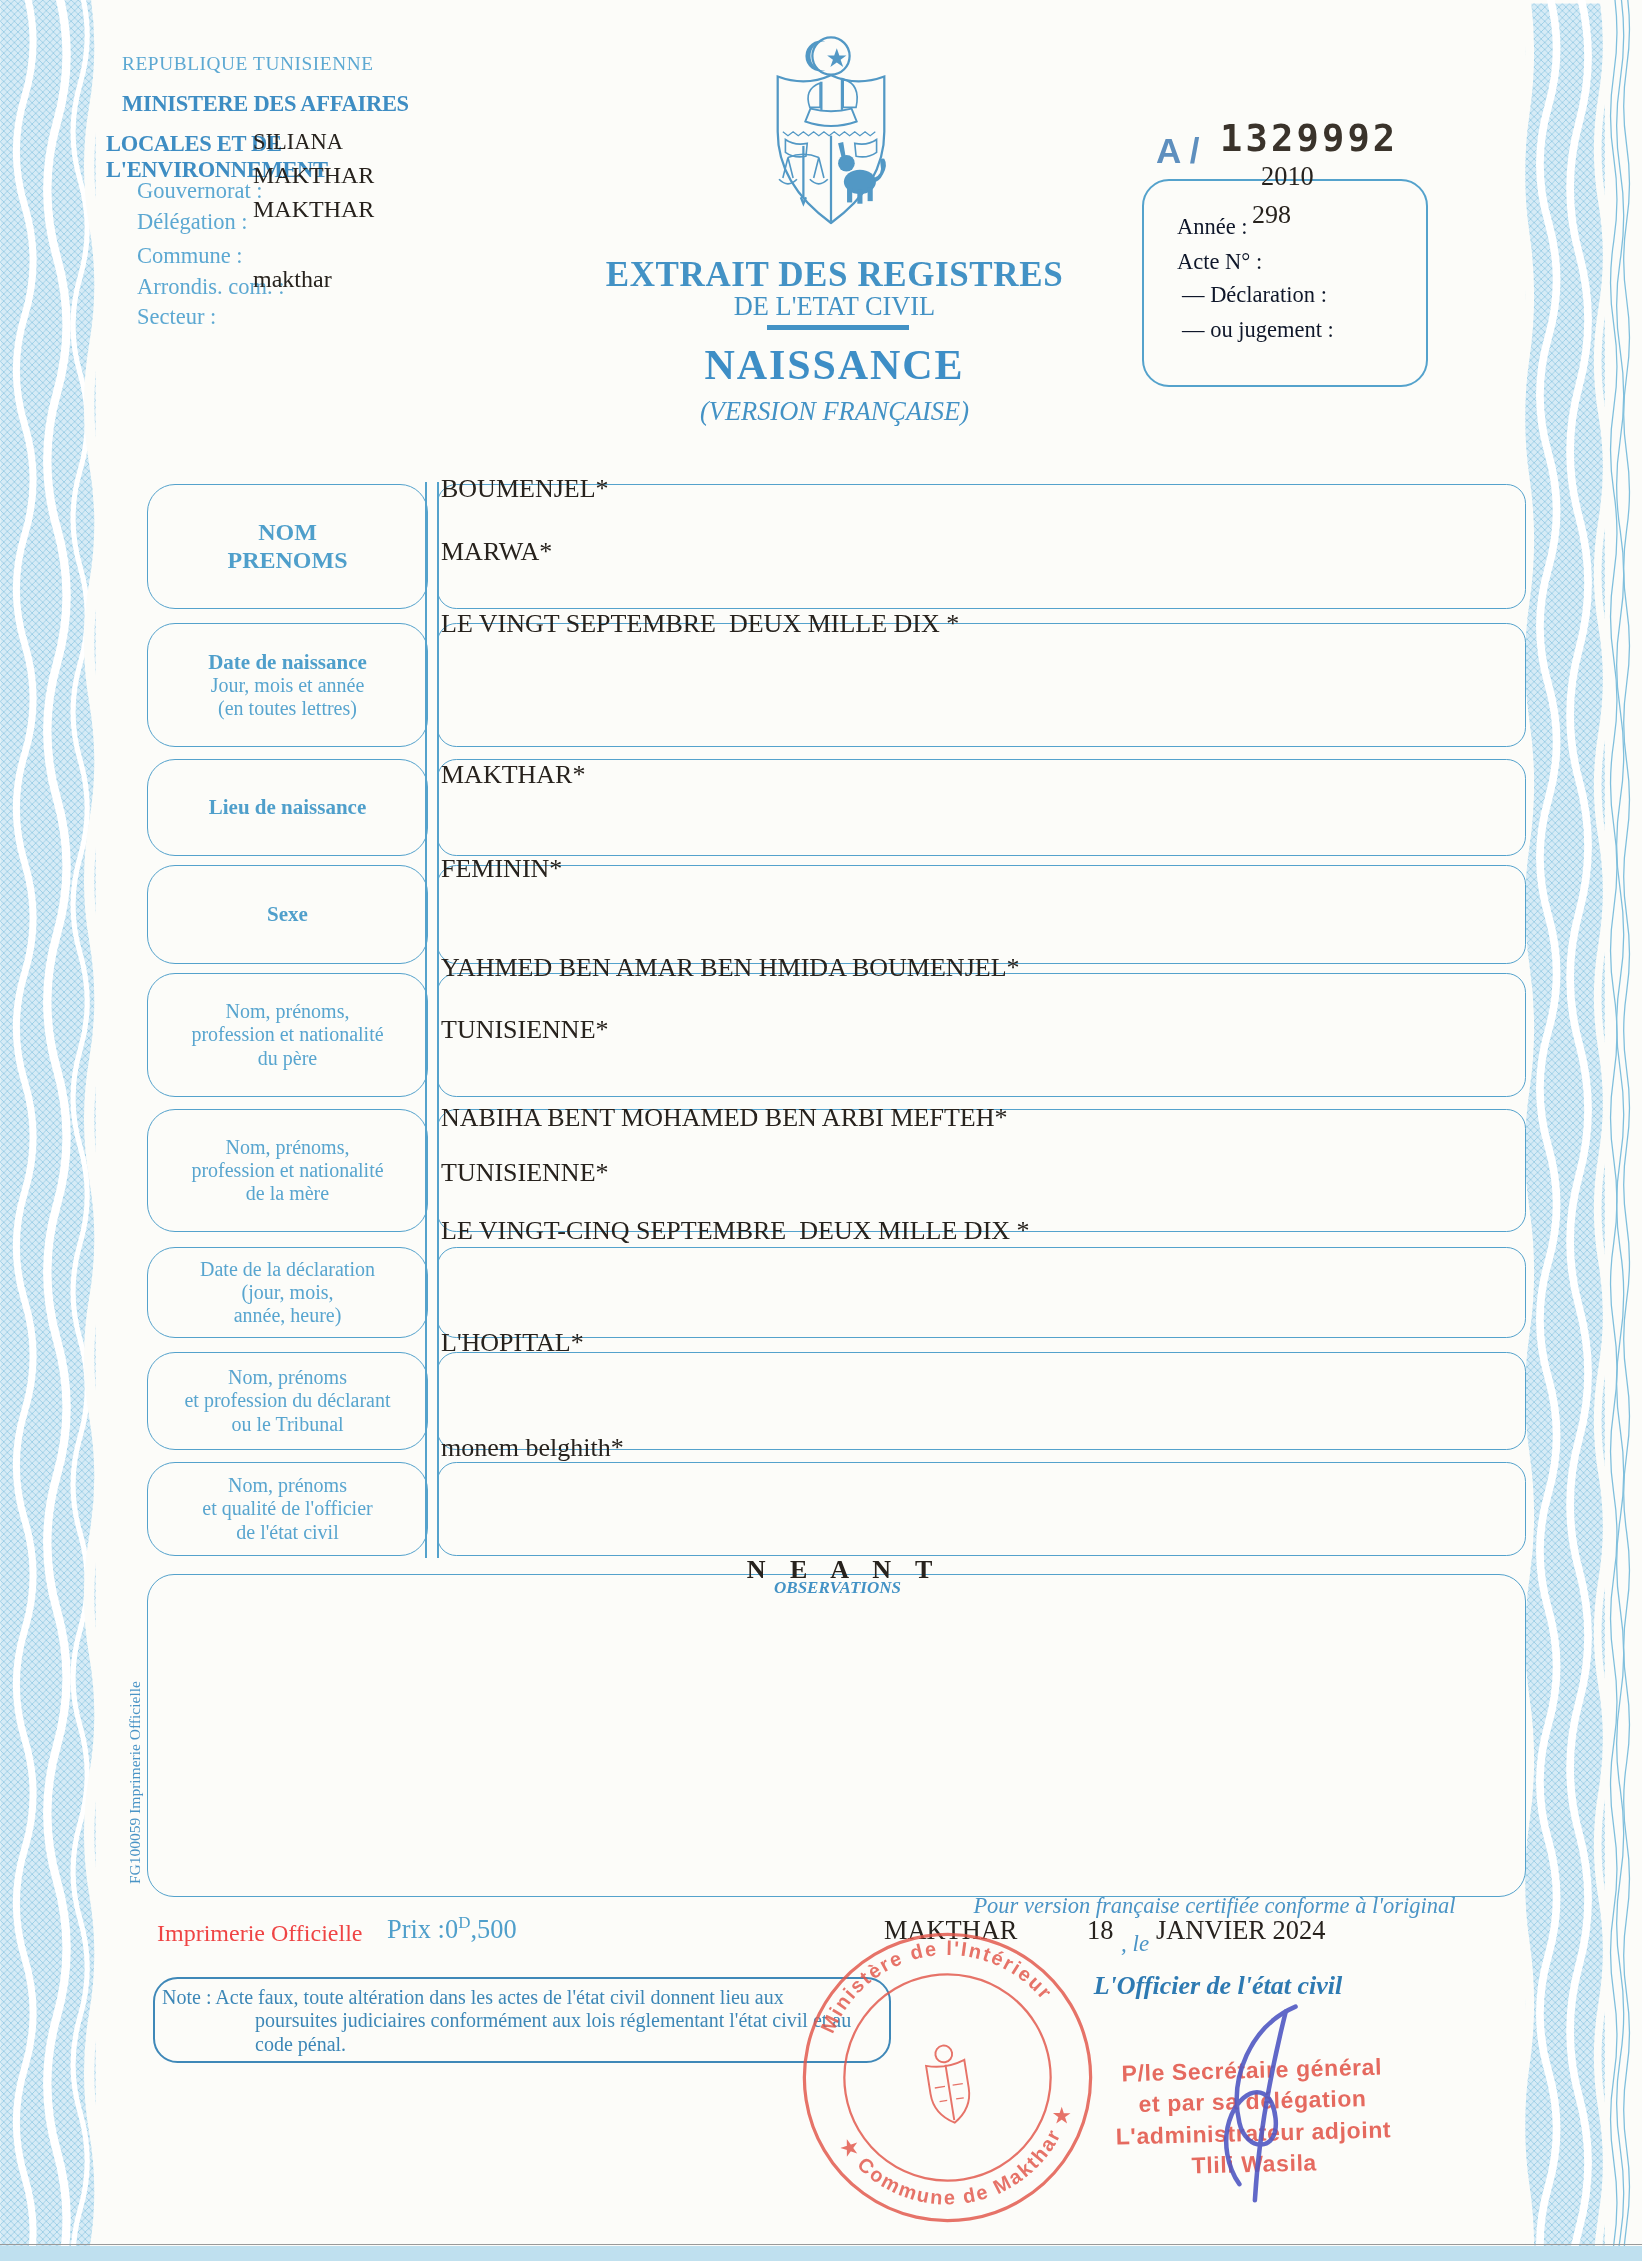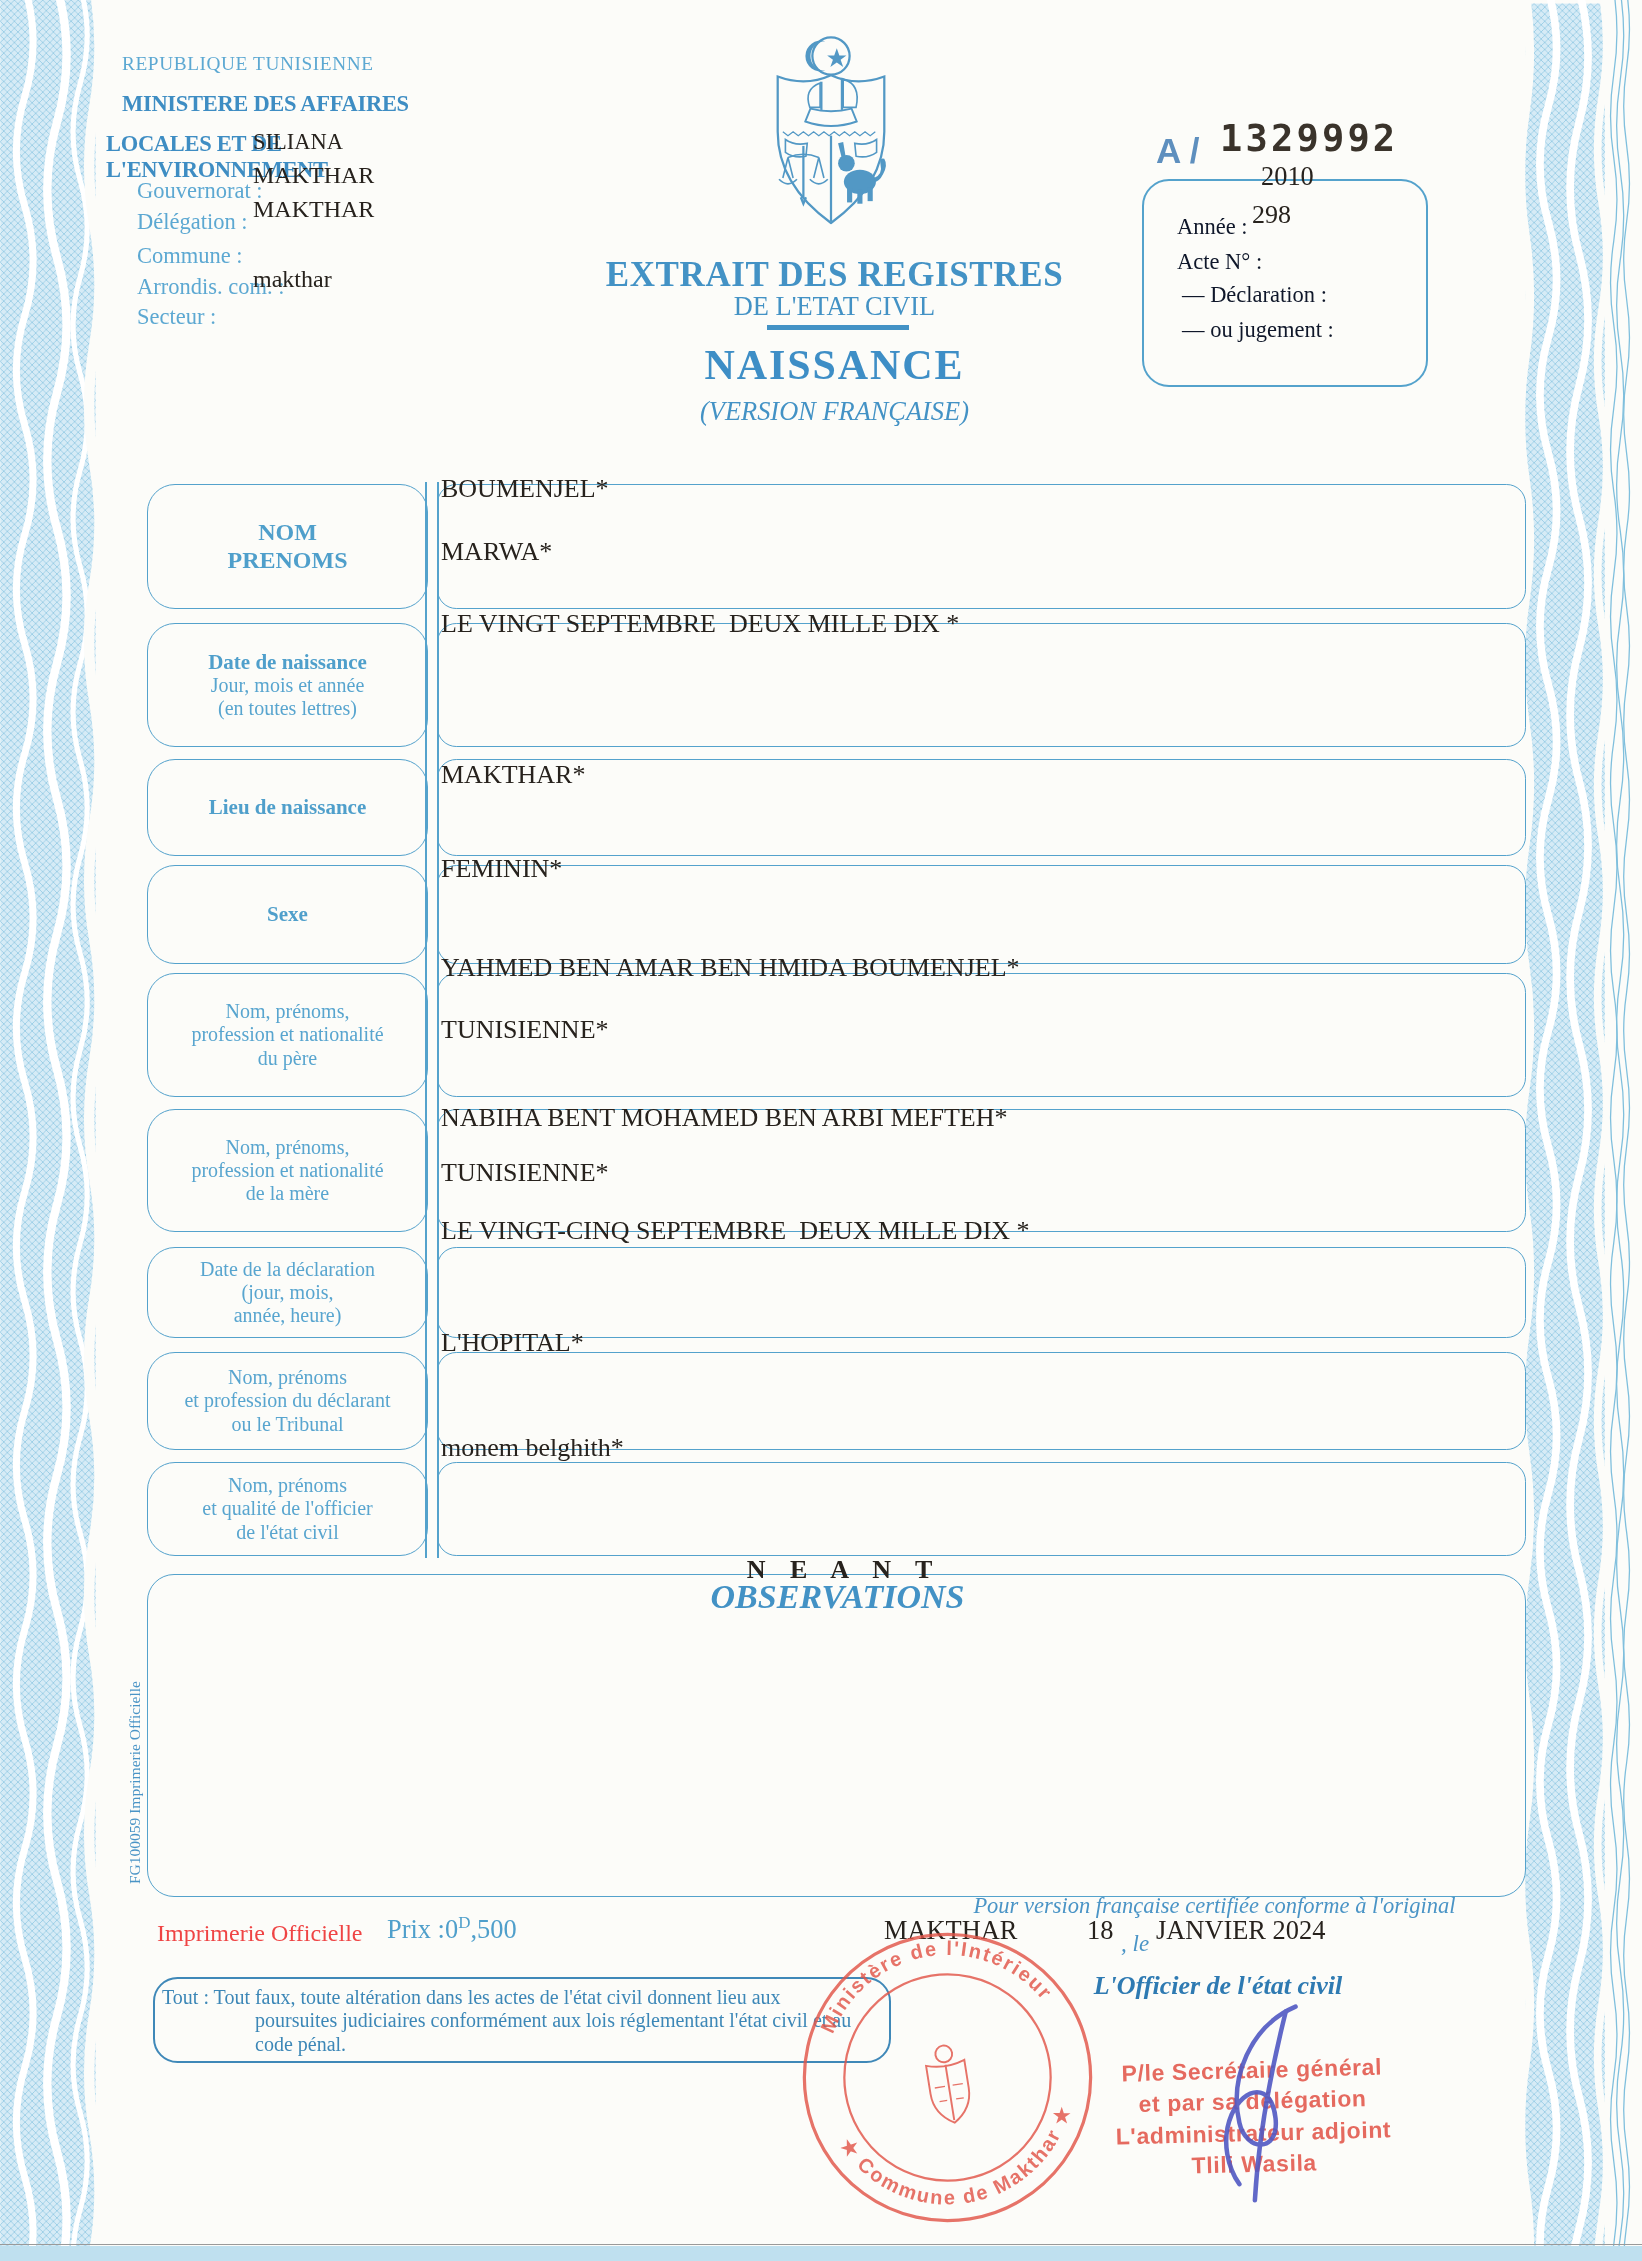--- a/index.html
+++ b/index.html
@@ -51,21 +51,21 @@
   .vline{width:1.9px;background:#54a2cc;top:482px;height:1076px;z-index:2;}
   .tv{left:441px;font-size:26px;z-index:3;}
   .r0{top:484px;height:123px;} .r1{top:623px;height:122px;} .r2{top:759px;height:95px;}
   .r3{top:865px;height:97px;} .r4{top:973px;height:122px;} .r5{top:1109px;height:121px;}
   .r6{top:1247px;height:89px;} .r7{top:1352px;height:96px;} .r8{top:1462px;height:92px;}
   #obs-box{left:147px;top:1574px;width:1377px;height:321px;border:1.9px solid #54a2cc;
            border-radius:27px;z-index:1;}
   .neant{left:683px;top:1555px;width:322px;text-align:center;font-weight:bold;
          letter-spacing:9px;font-size:26px;}
   .obs-t{left:670px;top:1578px;width:335px;text-align:center;font-weight:bold;
-         font-style:italic;font-size:34px;color:#4392c5;z-index:2;}
+         font-style:italic;font-size:17px;color:#4392c5;z-index:2;}
 
   
   .side-vert{left:126px;top:1884px;transform:rotate(-90deg);transform-origin:0 0;
              white-space:nowrap;color:#4a94c6;font-size:15.5px;z-index:2;}
   .impr{left:157px;top:1920px;font-size:24px;color:#ef4444;}
   .prix{left:387px;top:1913px;font-size:26.4px;color:#4f9fcb;}
   .certify{left:889px;top:1893px;width:651px;text-align:center;font-style:italic;
            font-size:22.5px;color:#4a94c6;}
   .place{left:884px;top:1915px;} .day{left:1087px;top:1915px;}
   .le{left:1121px;top:1931px;font-style:italic;color:#4a94c6;font-size:23px;}
@@ -253,21 +253,21 @@
   <div class="abs side-vert">FG100059  Imprimerie Officielle</div>
   <div class="abs impr">Imprimerie Officielle</div>
   <div class="abs prix"><span>Prix :0</span><sup style="font-size:17px">D</sup><span>,500</span></div>
   <div class="abs certify">Pour version française certifiée conforme à l'original</div>
   <div class="abs typed place" style="font-size:26.4px">MAKTHAR</div>
   <div class="abs typed day" style="font-size:26.4px">18</div>
   <div class="abs le">, le</div>
   <div class="abs typed fdate" style="font-size:26.4px">JANVIER 2024</div>
   <div class="abs officier-sig">L'Officier de l'état civil</div>
   <div class="abs" id="note-box"></div>
-  <div class="abs note-l nl1">Tout : Tout faux, toute altération dans les actes de l'état civil donnent lieu aux</div>
+  <div class="abs note-l nl1">Note : Acte faux, toute altération dans les actes de l'état civil donnent lieu aux</div>
   <div class="abs note-l nl2">poursuites judiciaires conformément aux lois réglementant l'état civil et au</div>
   <div class="abs note-l nl3">code pénal.</div>
 
   <svg id="round-stamp" class="abs ni" width="303" height="303" viewBox="0 0 470 470">
     <defs>
       <path id="arcTop" d="M 45 235 A 190 190 0 0 1 425 235"></path>
       <path id="arcBot" d="M 38 235 A 197 197 0 0 0 432 235"></path>
     </defs>
     <g stroke="#e25549" fill="none">
       <circle cx="235" cy="235" r="222" stroke-width="5"></circle>

